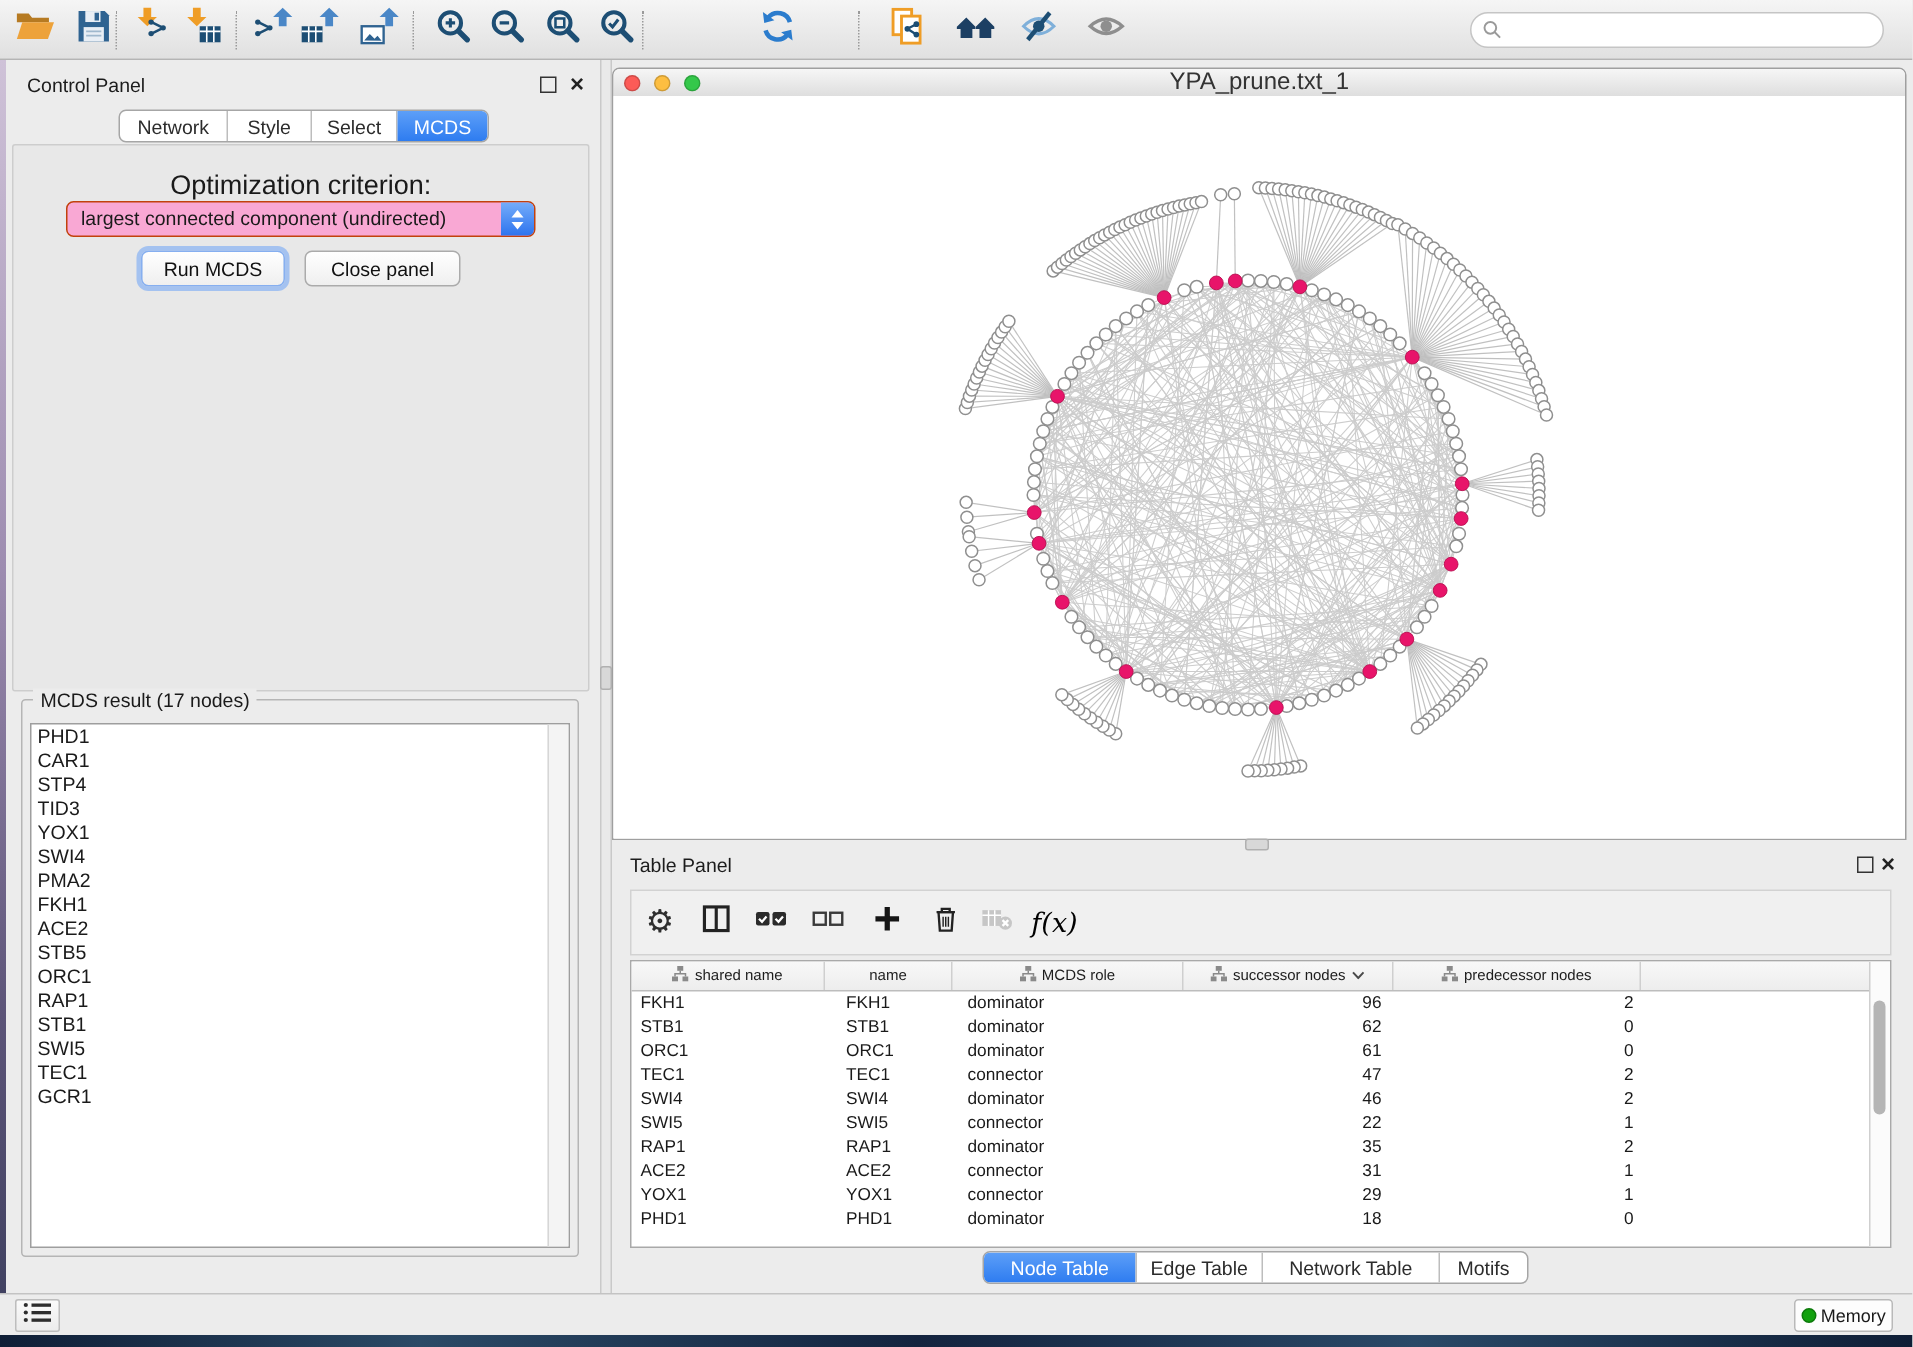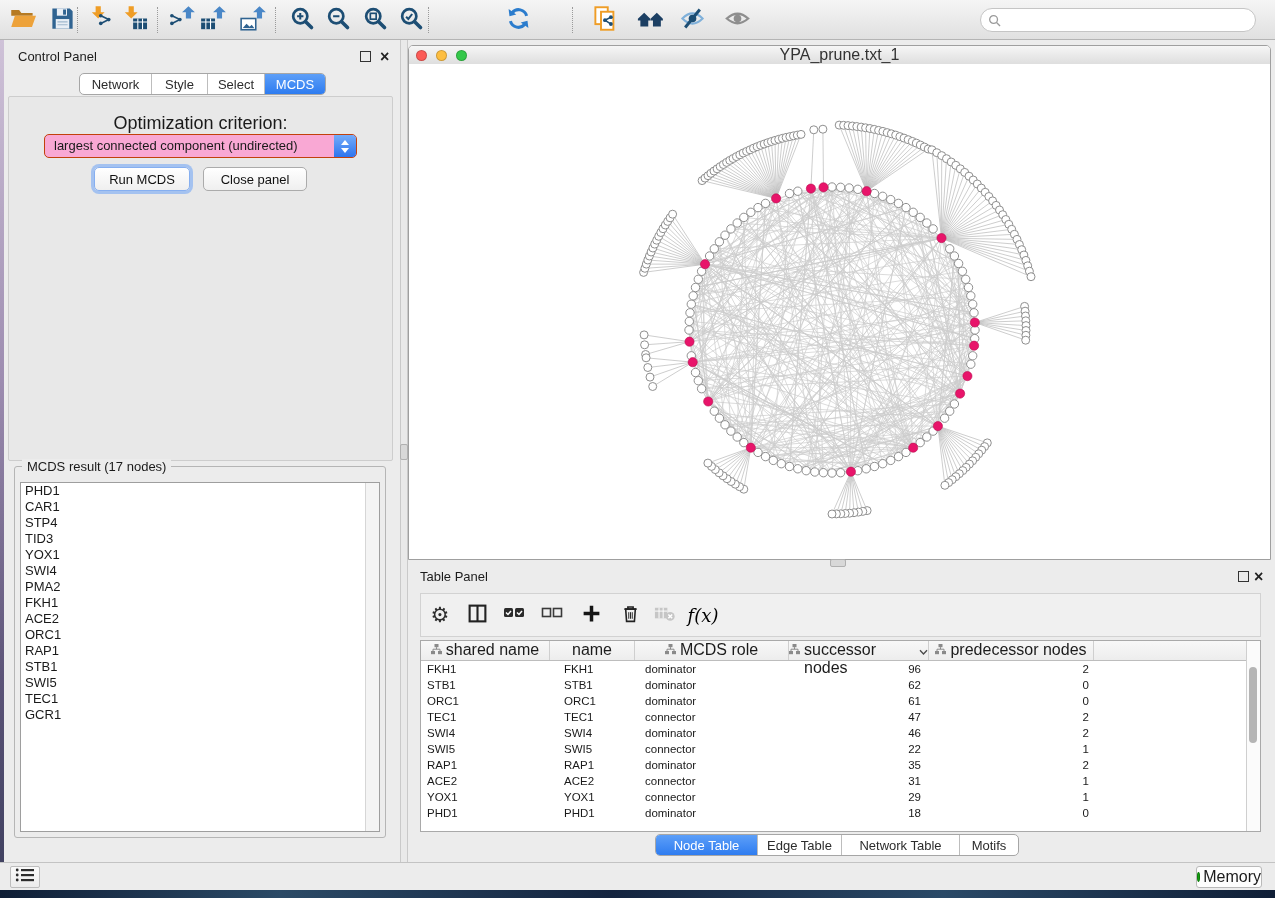--- a/index.html
+++ b/index.html
@@ -57,32 +57,32 @@
     background:linear-gradient(#f6f6f6,#dedede);border-bottom:1px solid #bcbcbc}
   .light{position:absolute;top:3.5px;width:11px;height:11px;border-radius:50%;box-sizing:border-box}
   #net-title{position:absolute;left:0;right:0;top:0;text-align:center;font-size:16px;line-height:18px;color:#333}
   #net-canvas{position:absolute;left:0;top:18px;width:861px;height:495px;background:#fff}
   .wn{fill:#fff;stroke:#8f8f8f;stroke-width:1}
   
   #tp-toolbar{left:420px;top:593px;width:841px;height:44px;background:#f0f0f0;border:1px solid #d2d2d2;box-sizing:border-box}
   .tp-icon{position:absolute;top:7px;width:28px;height:28px;display:flex;align-items:center;justify-content:center}
   #node-table{left:420px;top:640px;width:841px;height:192px;background:#fff;border:1px solid #a9a9a9;box-sizing:border-box;overflow:hidden}
   #table-header{display:flex;height:19px;border-bottom:1px solid #bdbdbd;background:linear-gradient(#f8f8f8,#ededed)}
-  .th{display:flex;justify-content:center;gap:4px;font-size:16px;color:#1c1c1c;
+  .th{display:flex;align-items:center;justify-content:center;gap:4px;font-size:10px;color:#1c1c1c;
      border-right:1px solid #cfcfcf;box-sizing:border-box;height:100%}
   .tr{display:flex;height:16px;align-items:center}
   .td{font-size:11.5px;box-sizing:border-box;white-space:nowrap;overflow:hidden}
   #table-scroll{position:absolute;right:0;top:0;bottom:0;width:13px;background:#fbfbfb;border-left:1px solid #cfcfcf}
   #table-thumb{position:absolute;left:2px;top:26px;width:8px;height:76px;background:#b5b5b5;border-radius:4px}
   
   #status{left:0;top:862px;width:1275px;height:28px;background:#ececec;border-top:1px solid #c3c3c3;box-sizing:border-box}
   #list-btn{left:10px;top:866px;width:30px;height:22px;background:linear-gradient(#fafafa,#ececec);
     border:1px solid #bdbdbd;border-radius:2px;display:flex;align-items:center;justify-content:center;box-sizing:border-box}
   #memory-btn{left:1196px;top:866px;width:66px;height:22px;background:#fdfdfd;border:1px solid #b9b9b9;border-radius:3px;
-    display:flex;align-items:center;justify-content:center;gap:3px;font-size:16px;box-sizing:border-box}
+    display:flex;align-items:center;justify-content:center;gap:3px;font-size:12px;box-sizing:border-box}
   #memory-dot{width:10px;height:10px;border-radius:50%;background:#12a10e;border:1px solid #0c7a0a;box-sizing:border-box}
 </style>
 </head>
 <body>
 
 <div class="abs" id="wall-left"></div>
 <div class="abs" id="wall-bottom"></div>
 
 <div class="abs" id="toolbar">
   <div id="tb-icons">
@@ -270,20 +270,21 @@
   <div id="mcds-items">
       <div class="mcds-item">PHD1</div>
       <div class="mcds-item">CAR1</div>
       <div class="mcds-item">STP4</div>
       <div class="mcds-item">TID3</div>
       <div class="mcds-item">YOX1</div>
       <div class="mcds-item">SWI4</div>
       <div class="mcds-item">PMA2</div>
       <div class="mcds-item">FKH1</div>
       <div class="mcds-item">ACE2</div>
+      <div class="mcds-item">STB5</div>
       <div class="mcds-item">ORC1</div>
       <div class="mcds-item">RAP1</div>
       <div class="mcds-item">STB1</div>
       <div class="mcds-item">SWI5</div>
       <div class="mcds-item">TEC1</div>
       <div class="mcds-item">GCR1</div>
     </div>
   <div id="mcds-scroll"></div>
 </div>
 

